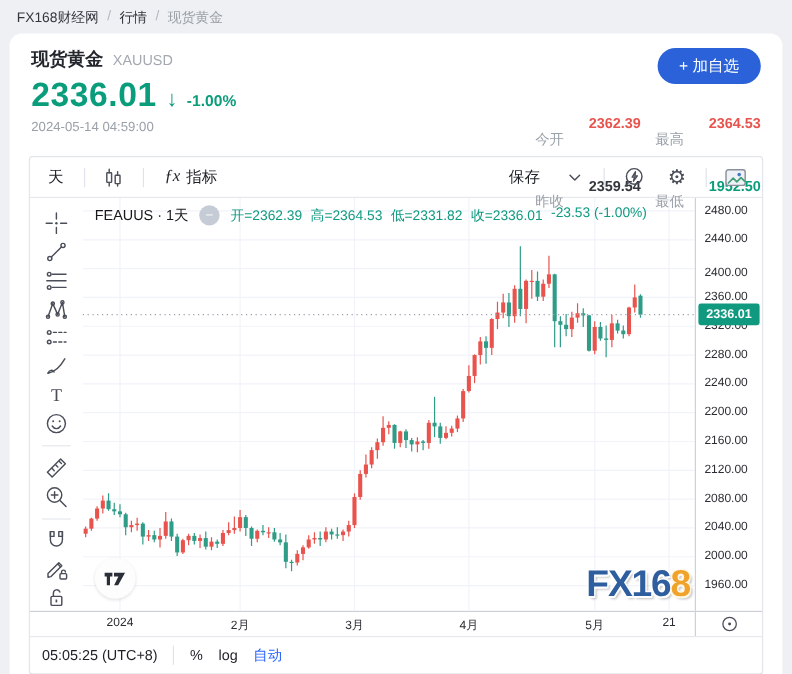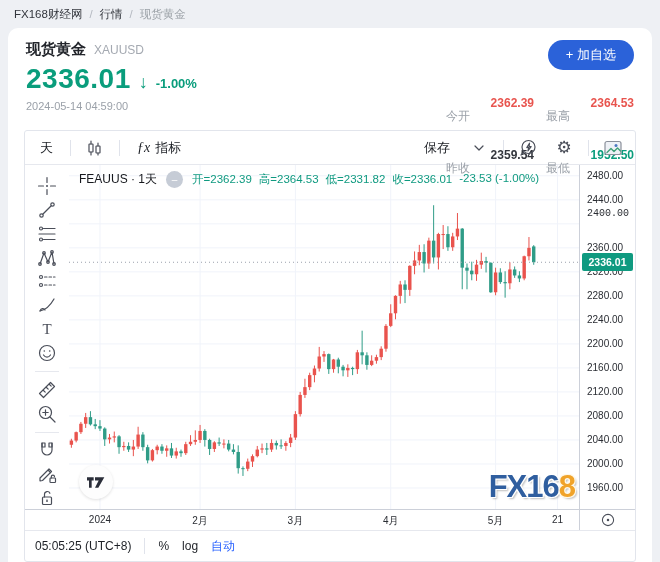--- a/index.html
+++ b/index.html
@@ -508,21 +508,21 @@
           </svg>
         </div>
         <div class="watermark">
           <span class="wm-fx">FX16</span><span class="wm-8">8</span>
         </div>
       </div>
 
       <div class="paxis" id="paxis">
           <div class="paxis-label" style="top: 4.80628px;">2480.00</div>
           <div class="paxis-label" style="top: 28.8202px;">2440.00</div>
-          <div class="paxis-label" style="top: 43px; font-family: Liberation Mono, monospace;">2400.00</div>
+          <div class="paxis-label" style="top: 57px;">2400.00</div>
           <div class="paxis-label" style="top: 76.8482px;">2360.00</div>
           <div class="paxis-label" style="top: 100.862px;">2320.00</div>
           <div class="paxis-label" style="top: 124.876px;">2280.00</div>
           <div class="paxis-label" style="top: 148.89px;">2240.00</div>
           <div class="paxis-label" style="top: 172.904px;">2200.00</div>
           <div class="paxis-label" style="top: 196.918px;">2160.00</div>
           <div class="paxis-label" style="top: 220.932px;">2120.00</div>
           <div class="paxis-label" style="top: 244.946px;">2080.00</div>
           <div class="paxis-label" style="top: 268.96px;">2040.00</div>
           <div class="paxis-label" style="top: 292.974px;">2000.00</div>

